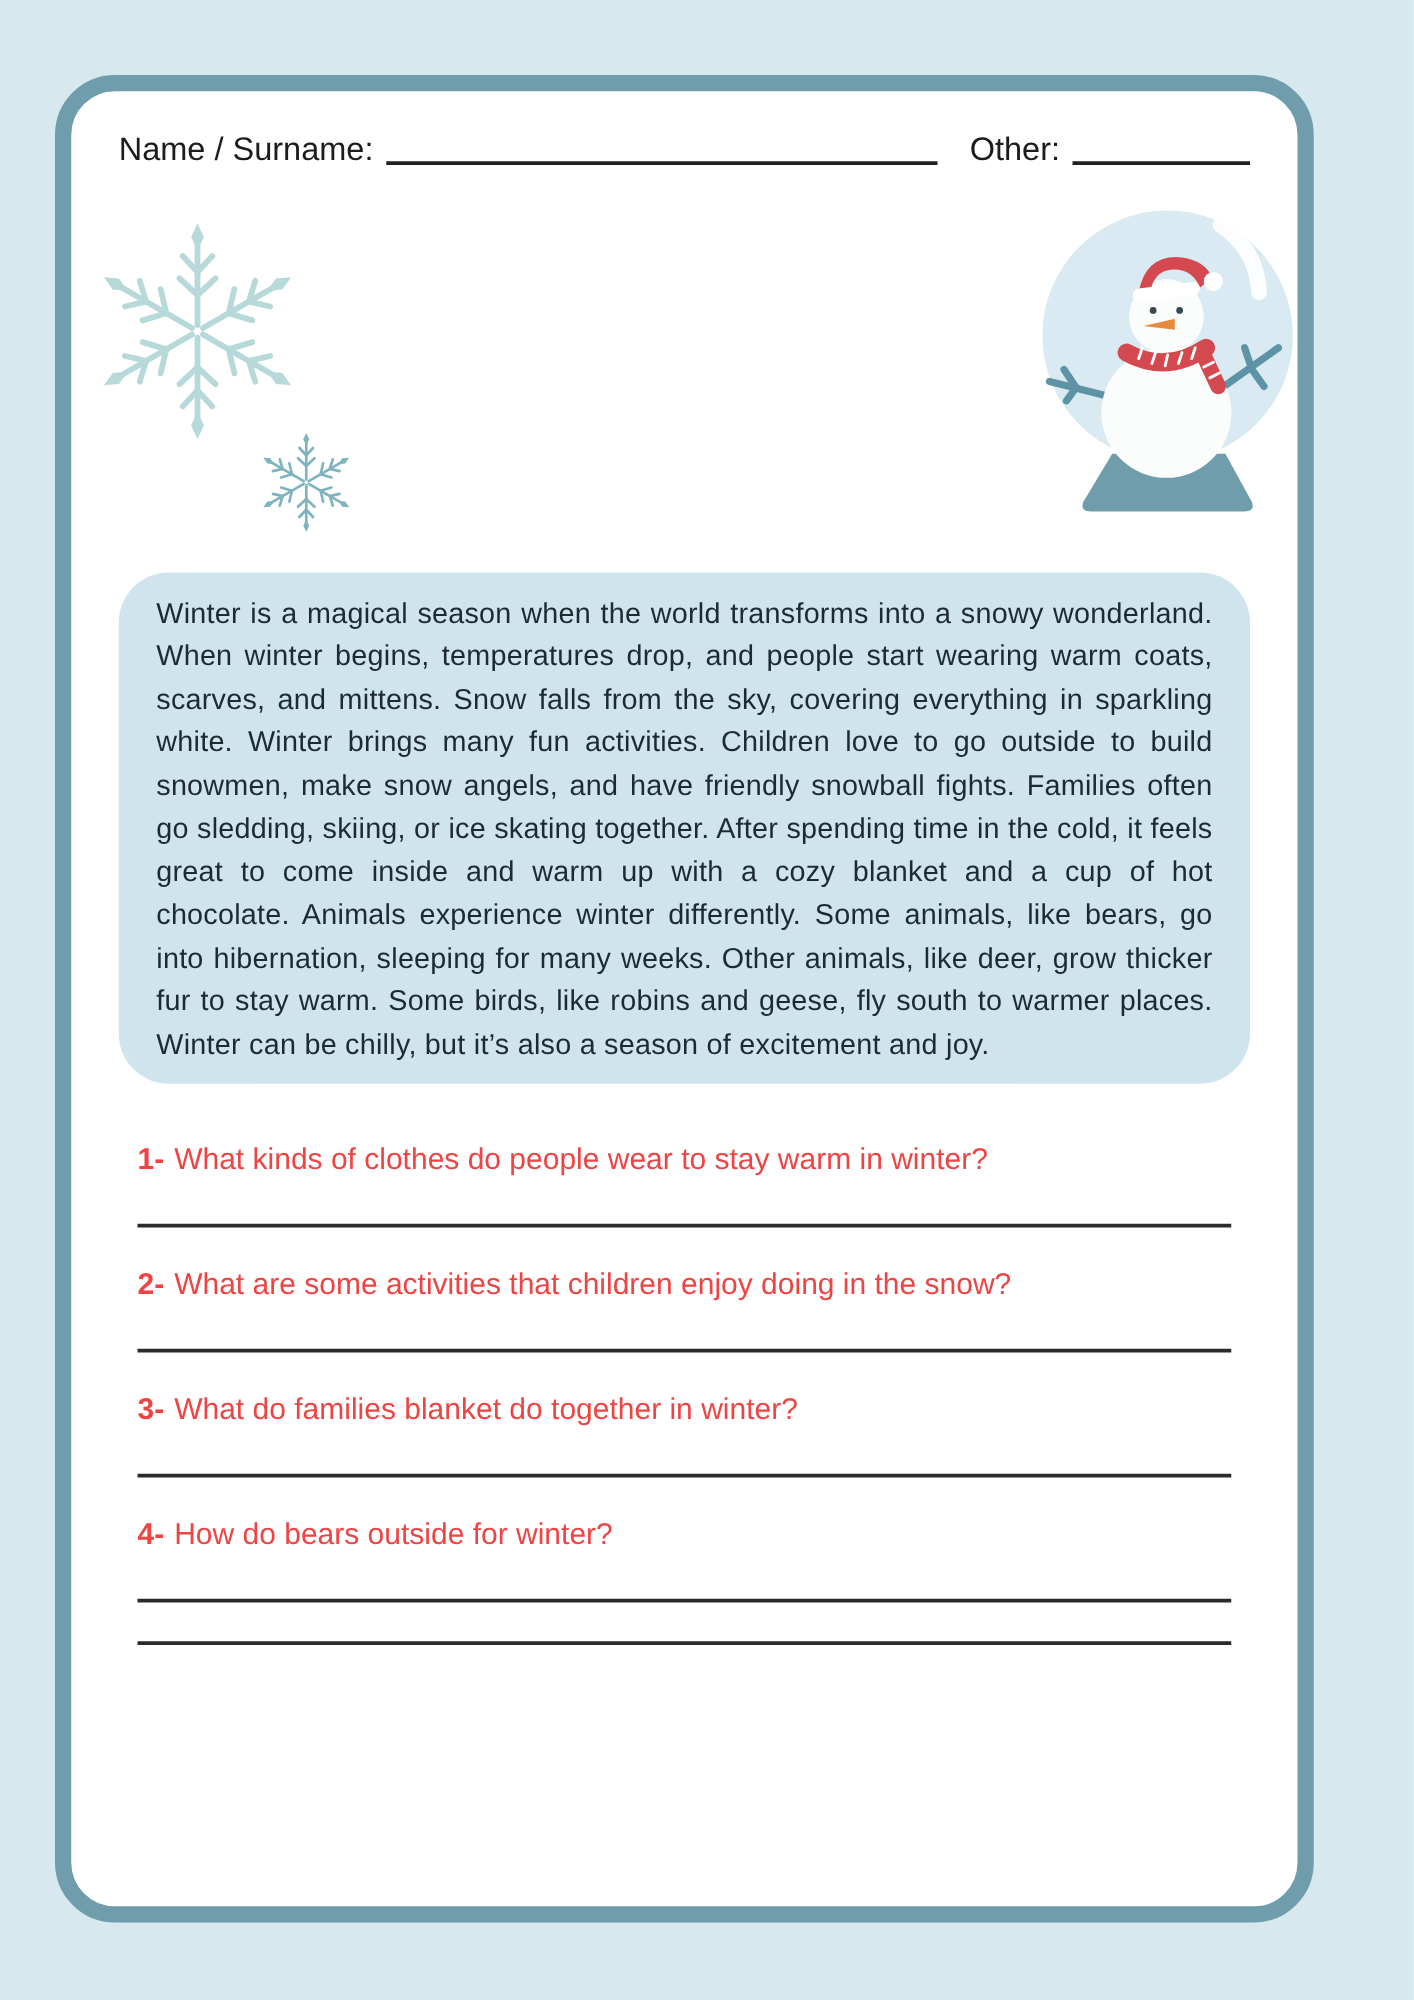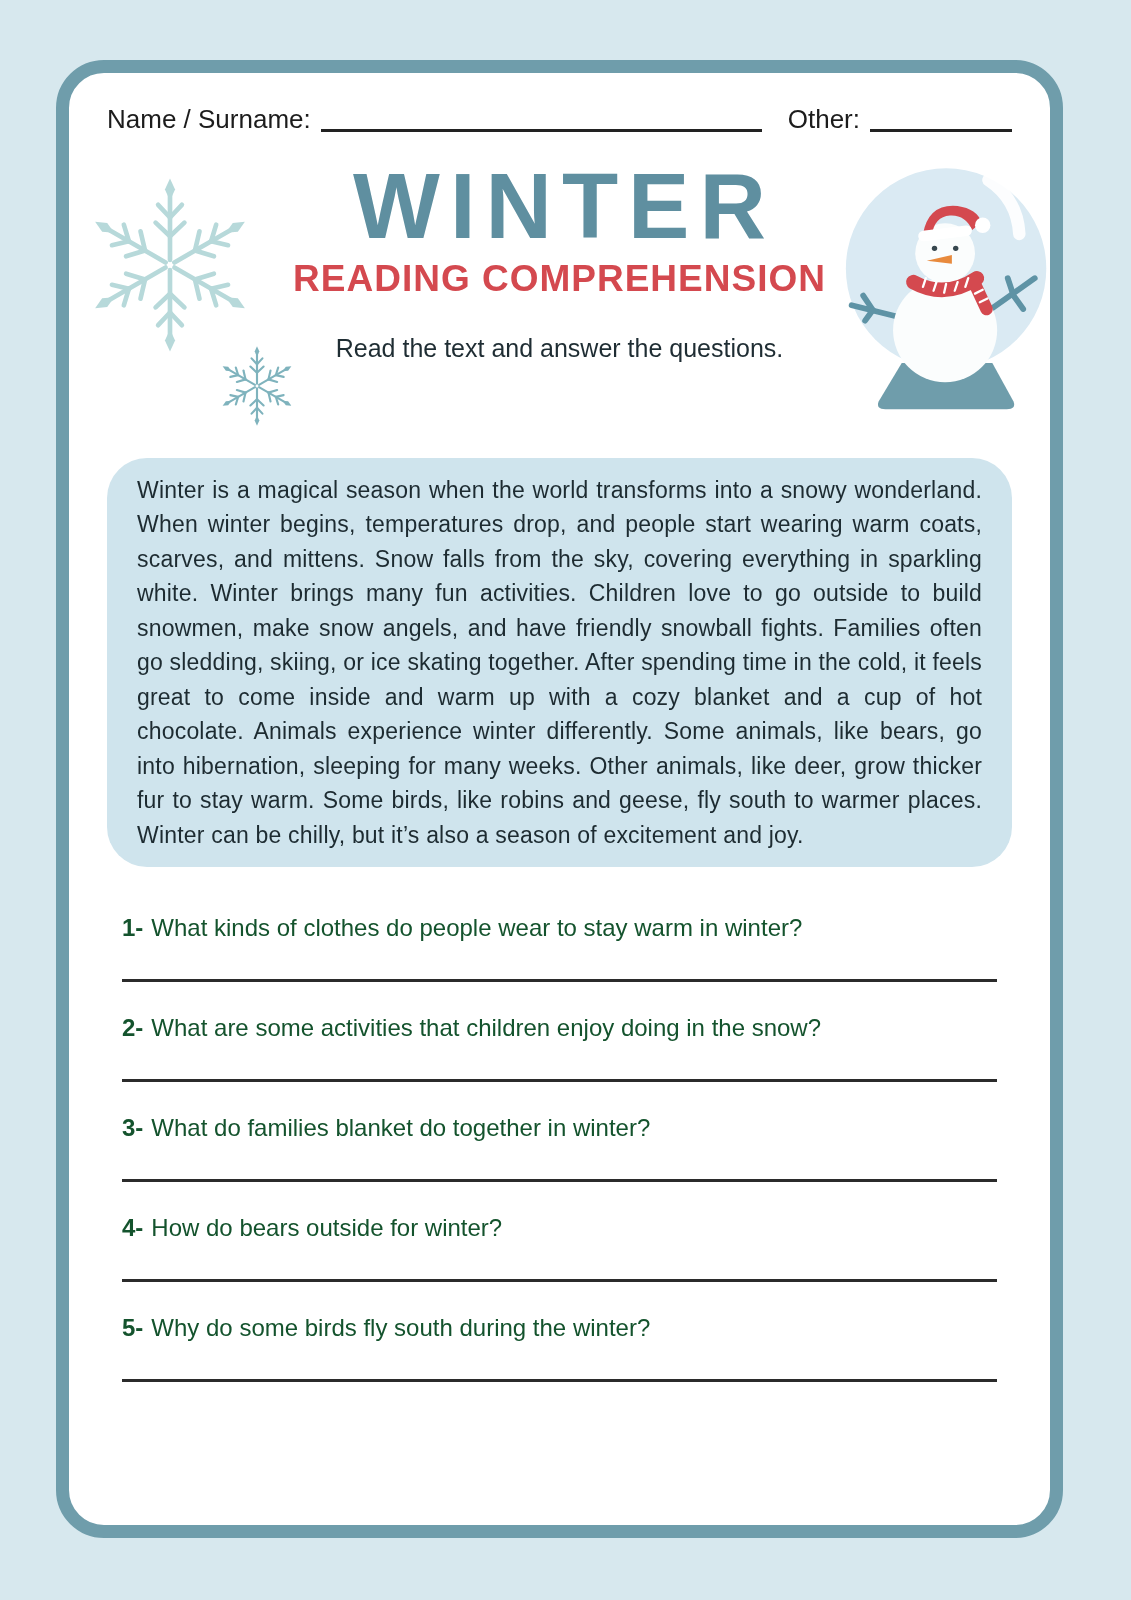--- a/index.html
+++ b/index.html
@@ -5,21 +5,21 @@
   * { margin: 0; padding: 0; box-sizing: border-box; }
   html, body { width: 1131px; height: 1600px; }
   body {
     background: var(--page_bg, #d7e8ee);
     font-family: "Liberation Sans", "DejaVu Sans", sans-serif;
     position: relative;
     overflow: hidden;
   }
   .card {
     position: absolute;
-    left: 56px; top: 60px;
+    left: 44px; top: 60px;
     width: 1007px; height: 1478px;
     background: var(--card_bg, #fff);
     border: 13px solid var(--border_teal, #6f9dab);
     border-radius: 48px;
     overflow: hidden;
   }
   
   .meta-row {
     display: flex;
     align-items: flex-end;
@@ -95,21 +95,21 @@
     font-size: 23px;
     line-height: 1.5;
     color: var(--text_dark, #1d2b31);
     text-align: justify;
     letter-spacing: 0.2px;
   }
   
   .questions {
     margin: 46px 53px 0 53px;
     font-size: 24px;
-    color: #14532d;
+    color: #ef4444;
   }
   .question-text {
     line-height: 30px;
     margin-bottom: 36px;
   }
   .q-num { font-weight: bold; margin-right: 8px; }
   .answer-line {
     border-bottom: 3px solid var(--line_dark, #2b2b2b);
     height: 0;
     margin-bottom: 31px;
@@ -149,25 +149,20 @@
   </div>
 
   <div class="title-section">
     <svg class="flake-large" viewBox="-105 -105 210 210">
       <use href="#flake-arm-set"></use>
     </svg>
     <svg class="flake-small" viewBox="-108 -108 216 216">
       <use href="#flake-arm-set"></use>
     </svg>
 
-    <div class="title-block">
-      <div class="main-title">WINTER</div>
-      <div class="sub-title">READING COMPREHENSION</div>
-      <div class="instruction">Read the text and answer the questions.</div>
-    </div>
 
     <svg class="snow-globe" viewBox="0 0 220 272">
 
       <circle cx="108" cy="120" r="104" fill="var(--globe_glass,#daeaf3)"></circle>
       <path d="M152 28 q 30 20 32 56" stroke="#ffffff" stroke-width="13" stroke-linecap="round" fill="none" opacity="0.9"></path>
 
       <path d="M62 218 L156 218 L178 258 Q181 266 171 266 L45 266 Q35 266 38 258 Z" fill="var(--border_teal,#6f9dab)"></path>
 
       <g stroke="var(--arm_teal,#5e93a5)" stroke-width="6" stroke-linecap="round" fill="none">
         <path d="M58 170 L10 158"></path>
@@ -220,19 +215,16 @@
     <div class="question-text">
       <span class="q-num">3-</span><span>What do families blanket do together in winter?</span>
     </div>
     <div class="answer-line"></div>
 
     <div class="question-text">
       <span class="q-num">4-</span><span>How do bears outside for winter?</span>
     </div>
     <div class="answer-line"></div>
 
-    <div class="question-text">
-      <span class="q-num">5-</span><span>Why do some birds fly south during the winter?</span>
-    </div>
     <div class="answer-line"></div>
 
   </div>
 </div>
 
 </body></html>

